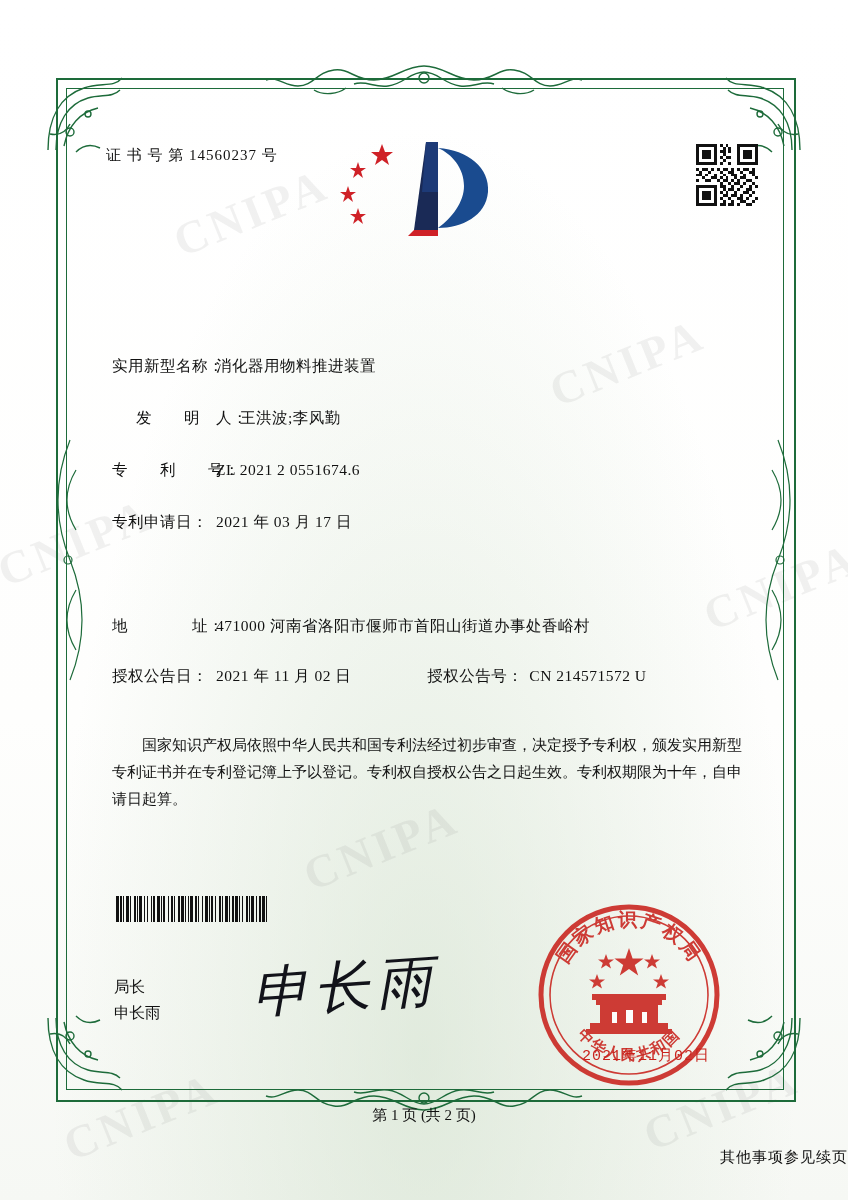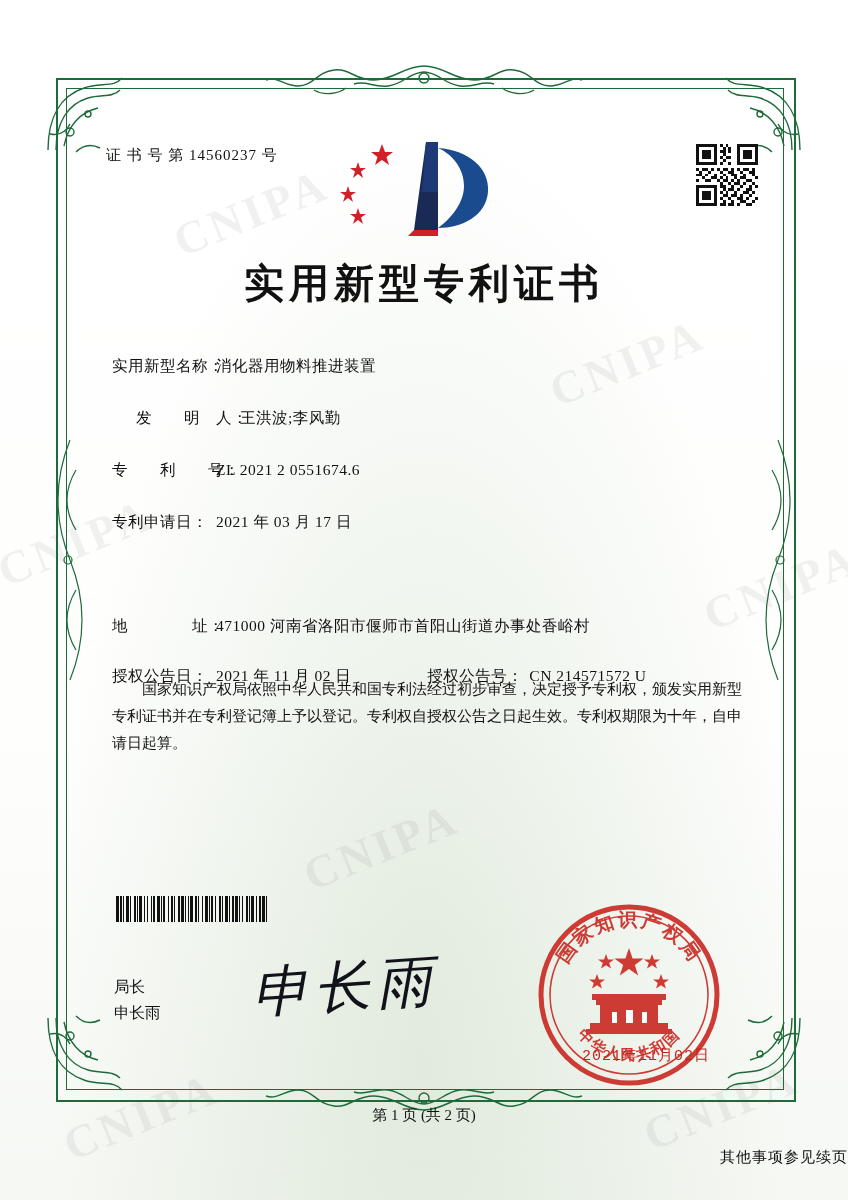--- a/index.html
+++ b/index.html
@@ -417,42 +417,41 @@
 
         <path d="M104 8 C134 10 156 28 154 52 C152 76 128 88 104 88 C118 78 130 62 130 46 C130 28 118 14 104 8 Z" fill="#1a4b8f"></path>
 
         <path d="M92 2 L104 2 L104 90 L80 90 Z" fill="#1a2a56"></path>
         <path d="M92 2 L104 2 L104 52 L88 52 Z" fill="#1d3a77"></path>
 
         <path d="M80 90 L104 90 L104 96 L74 96 Z" fill="#cf2127"></path>
       </g>
     </svg>
 
-    <div id="doc-title">实用新型专利证书</div>
 
     <div class="field" style="top:268px;">
       <span class="lbl">实用新型名称：</span><span class="val">消化器用物料推进装置</span>
     </div>
     <div class="field" style="top:320px;margin-left:24px;">
       <span class="lbl">发　　明　人：</span><span class="val">王洪波;李风勤</span>
     </div>
     <div class="field" style="top:372px;">
       <span class="lbl">专　　利　　号：</span><span class="val">ZL 2021 2 0551674.6</span>
     </div>
     <div class="field" style="top:424px;">
       <span class="lbl">专利申请日：</span><span class="val">2021 年 03 月 17 日</span>
     </div>
     <div class="field" style="top:528px;">
       <span class="lbl">地　　　　址：</span><span class="val">471000 河南省洛阳市偃师市首阳山街道办事处香峪村</span>
     </div>
     <div class="field" style="top:578px;">
       <span class="lbl">授权公告日：</span><span class="val">2021 年 11 月 02 日</span><span class="val2">授权公告号：</span><span class="val" style="margin-left:6px;">CN 214571572 U</span>
     </div>
 
-    <div class="para" style="top:588px;">国家知识产权局依照中华人民共和国专利法经过初步审查，决定授予专利权，颁发实用新型专利证书并在专利登记簿上予以登记。专利权自授权公告之日起生效。专利权期限为十年，自申请日起算。</div>
+    <div class="para" style="top:644px;">国家知识产权局依照中华人民共和国专利法经过初步审查，决定授予专利权，颁发实用新型专利证书并在专利登记簿上予以登记。专利权自授权公告之日起生效。专利权期限为十年，自申请日起算。</div>
 
     <div id="barcode"><i style="width:3px"></i><i style="width:1px;background:transparent"></i><i style="width:2px"></i><i style="width:1px;background:transparent"></i><i style="width:1px"></i><i style="width:2px;background:transparent"></i><i style="width:3px"></i><i style="width:1px;background:transparent"></i><i style="width:1px"></i><i style="width:3px;background:transparent"></i><i style="width:2px"></i><i style="width:1px;background:transparent"></i><i style="width:1px"></i><i style="width:1px;background:transparent"></i><i style="width:3px"></i><i style="width:2px;background:transparent"></i><i style="width:1px"></i><i style="width:2px;background:transparent"></i><i style="width:1px"></i><i style="width:3px;background:transparent"></i><i style="width:1px"></i><i style="width:1px;background:transparent"></i><i style="width:2px"></i><i style="width:2px;background:transparent"></i><i style="width:3px"></i><i style="width:1px;background:transparent"></i><i style="width:1px"></i><i style="width:1px;background:transparent"></i><i style="width:2px"></i><i style="width:3px;background:transparent"></i><i style="width:1px"></i><i style="width:2px;background:transparent"></i><i style="width:2px"></i><i style="width:1px;background:transparent"></i><i style="width:1px"></i><i style="width:3px;background:transparent"></i><i style="width:2px"></i><i style="width:1px;background:transparent"></i><i style="width:3px"></i><i style="width:1px;background:transparent"></i><i style="width:1px"></i><i style="width:2px;background:transparent"></i><i style="width:1px"></i><i style="width:1px;background:transparent"></i><i style="width:3px"></i><i style="width:2px;background:transparent"></i><i style="width:2px"></i><i style="width:1px;background:transparent"></i><i style="width:1px"></i><i style="width:3px;background:transparent"></i><i style="width:1px"></i><i style="width:2px;background:transparent"></i><i style="width:3px"></i><i style="width:1px;background:transparent"></i><i style="width:1px"></i><i style="width:1px;background:transparent"></i><i style="width:2px"></i><i style="width:2px;background:transparent"></i><i style="width:1px"></i><i style="width:3px;background:transparent"></i><i style="width:2px"></i><i style="width:1px;background:transparent"></i><i style="width:1px"></i><i style="width:2px;background:transparent"></i><i style="width:3px"></i><i style="width:1px;background:transparent"></i><i style="width:1px"></i><i style="width:2px;background:transparent"></i><i style="width:2px"></i><i style="width:1px;background:transparent"></i><i style="width:3px"></i><i style="width:1px;background:transparent"></i><i style="width:1px"></i><i style="width:2px;background:transparent"></i><i style="width:1px"></i><i style="width:3px;background:transparent"></i><i style="width:2px"></i><i style="width:1px;background:transparent"></i><i style="width:1px"></i><i style="width:1px;background:transparent"></i><i style="width:3px"></i><i style="width:2px;background:transparent"></i><i style="width:1px"></i><i style="width:2px;background:transparent"></i><i style="width:2px"></i><i style="width:1px;background:transparent"></i><i style="width:3px"></i><i style="width:1px;background:transparent"></i><i style="width:1px"></i><i style="width:2px;background:transparent"></i></div>
 
     <div id="sig-label">
       <div>局长</div>
       <div>申长雨</div>
     </div>
     <div id="sig-script">申长雨</div>
 
     <svg id="seal" viewBox="0 0 190 190">

